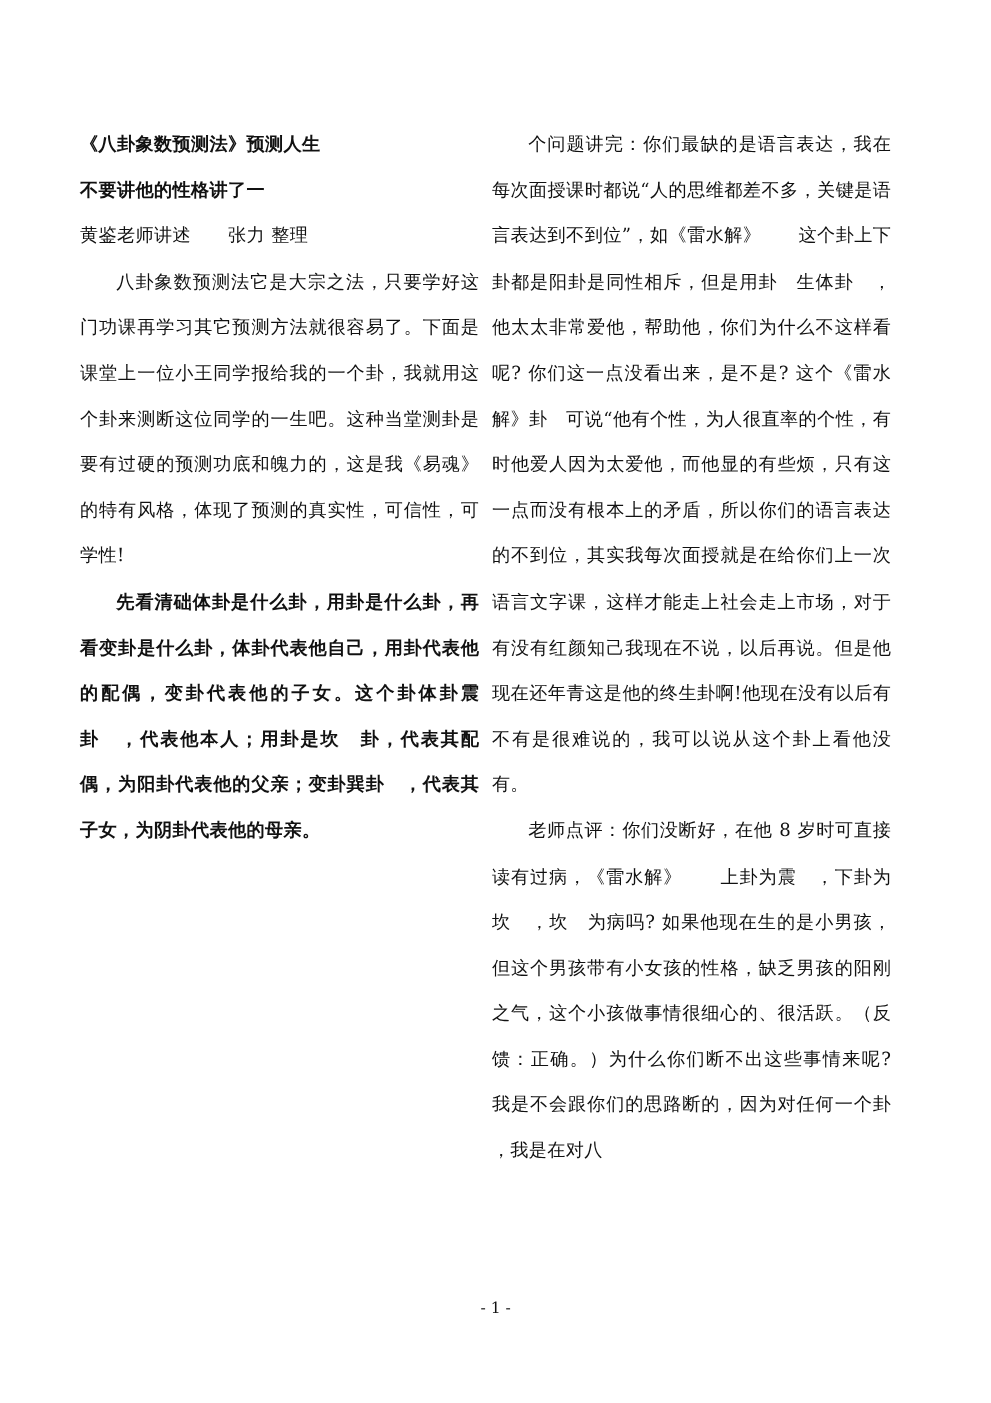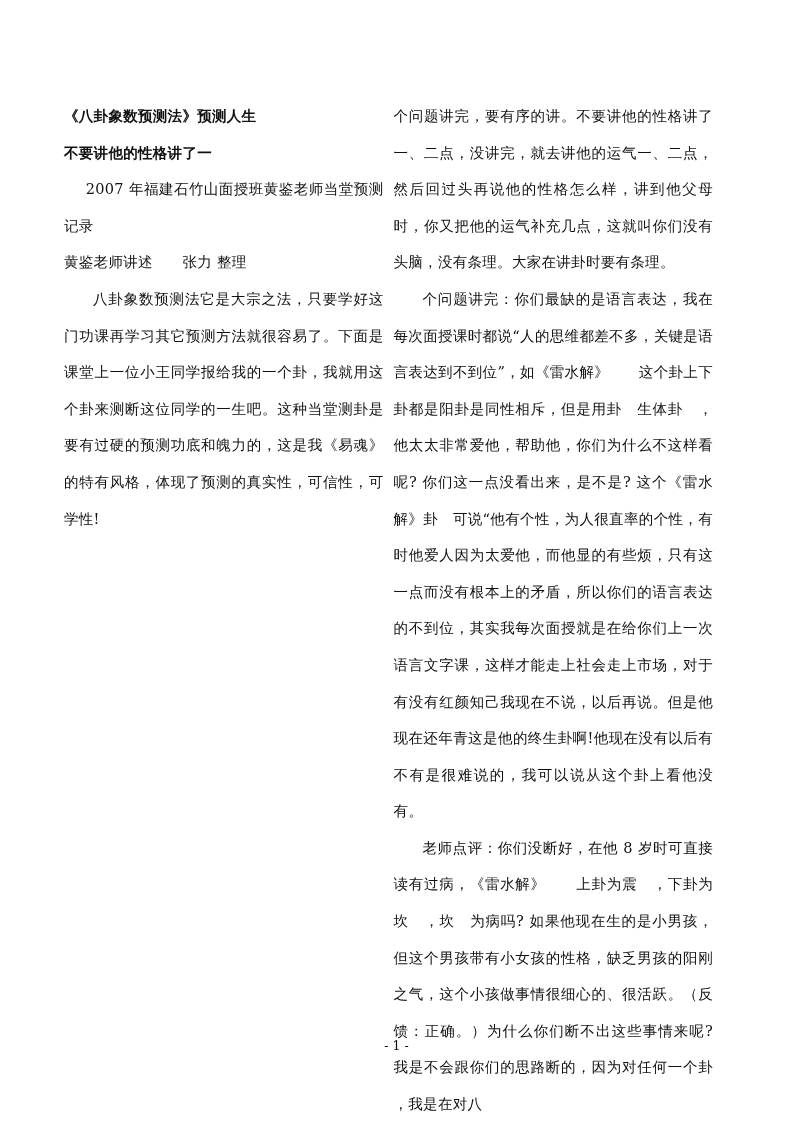--- a/index.html
+++ b/index.html
@@ -56,27 +56,26 @@
 </style>
 </head>
 <body>
 
 <div class="page">
   <div class="columns">
 
     <div class="col">
       <p class="bold">《八卦象数预测法》预测人生</p>
       <p class="bold">不要讲他的性格讲了一</p>
-      <p class="indent-sm">2007 年福建石竹山面授班黄鉴老师当堂预测记录</p>
       <p class="right-align">黄鉴老师讲述　　张力 整理</p>
       <p class="indent">八卦象数预测法它是大宗之法，只要学好这门功课再学习其它预测方法就很容易了。下面是课堂上一位小王同学报给我的一个卦，我就用这个卦来测断这位同学的一生吧。这种当堂测卦是要有过硬的预测功底和魄力的，这是我《易魂》的特有风格，体现了预测的真实性，可信性，可学性!</p>
+      <p class="indent bold">先看清础体卦是什么卦，用卦是什么卦，再看变卦是什么卦，体卦代表他自己，用卦代表他的配偶，变卦代表他的子女。这个卦体卦震卦　，代表他本人；用卦是坎　卦，代表其配偶，为阳卦代表他的父亲；变卦巽卦　，代表其子女，为阴卦代表他的母亲。</p>
     </div>
 
     <div class="col">
-      <p>个问题讲完，要有序的讲。不要讲他的性格讲了一、二点，没讲完，就去讲他的运气一、二点，然后回过头再说他的性格怎么样，讲到他父母时，你又把他的运气补充几点，这就叫你们没有头脑，没有条理。大家在讲卦时要有条理。</p>
       <p class="indent">个问题讲完：你们最缺的是语言表达，我在每次面授课时都说“人的思维都差不多，关键是语言表达到不到位”，如《雷水解》　　这个卦上下卦都是阳卦是同性相斥，但是用卦　生体卦　，他太太非常爱他，帮助他，你们为什么不这样看呢? 你们这一点没看出来，是不是? 这个《雷水解》卦　可说“他有个性，为人很直率的个性，有时他爱人因为太爱他，而他显的有些烦，只有这一点而没有根本上的矛盾，所以你们的语言表达的不到位，其实我每次面授就是在给你们上一次语言文字课，这样才能走上社会走上市场，对于有没有红颜知己我现在不说，以后再说。但是他现在还年青这是他的终生卦啊!他现在没有以后有不有是很难说的，我可以说从这个卦上看他没有。</p>
       <p class="indent">老师点评：你们没断好，在他 8 岁时可直接读有过病，《雷水解》　　上卦为震　，下卦为坎　，坎　为病吗? 如果他现在生的是小男孩，但这个男孩带有小女孩的性格，缺乏男孩的阳刚之气，这个小孩做事情很细心的、很活跃。（反馈：正确。）为什么你们断不出这些事情来呢? 我是不会跟你们的思路断的，因为对任何一个卦 ，我是在对八</p>
     </div>
 
   </div>
 
   <div class="footer">- 1 -</div>
 </div>
 
 </body></html>

